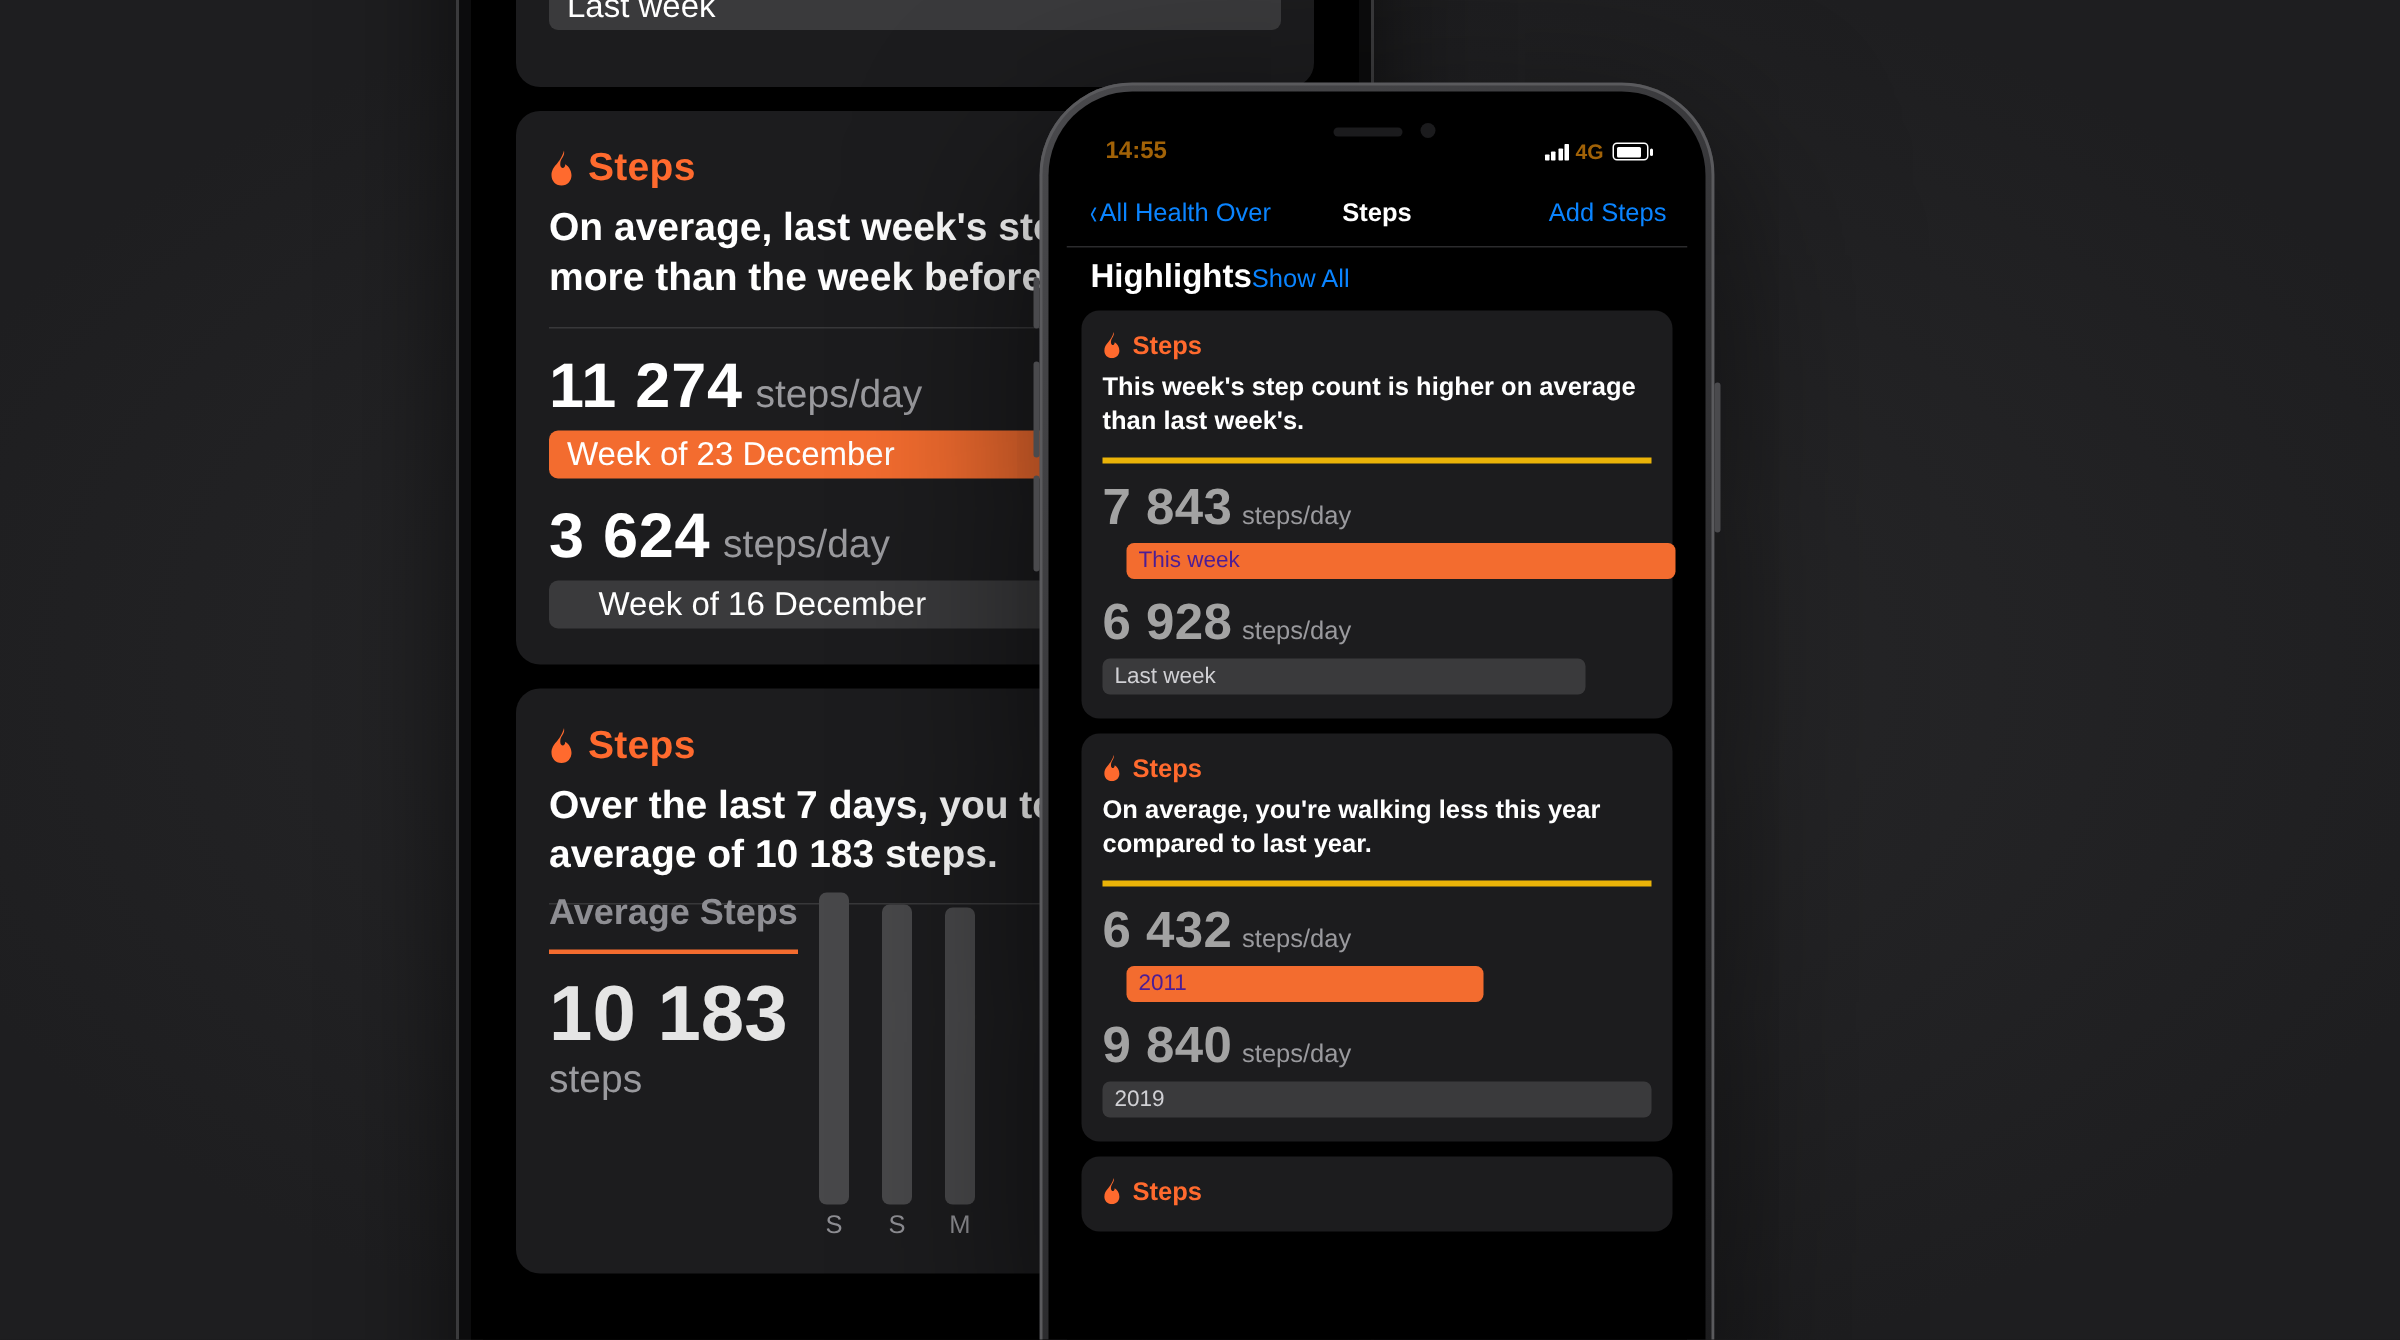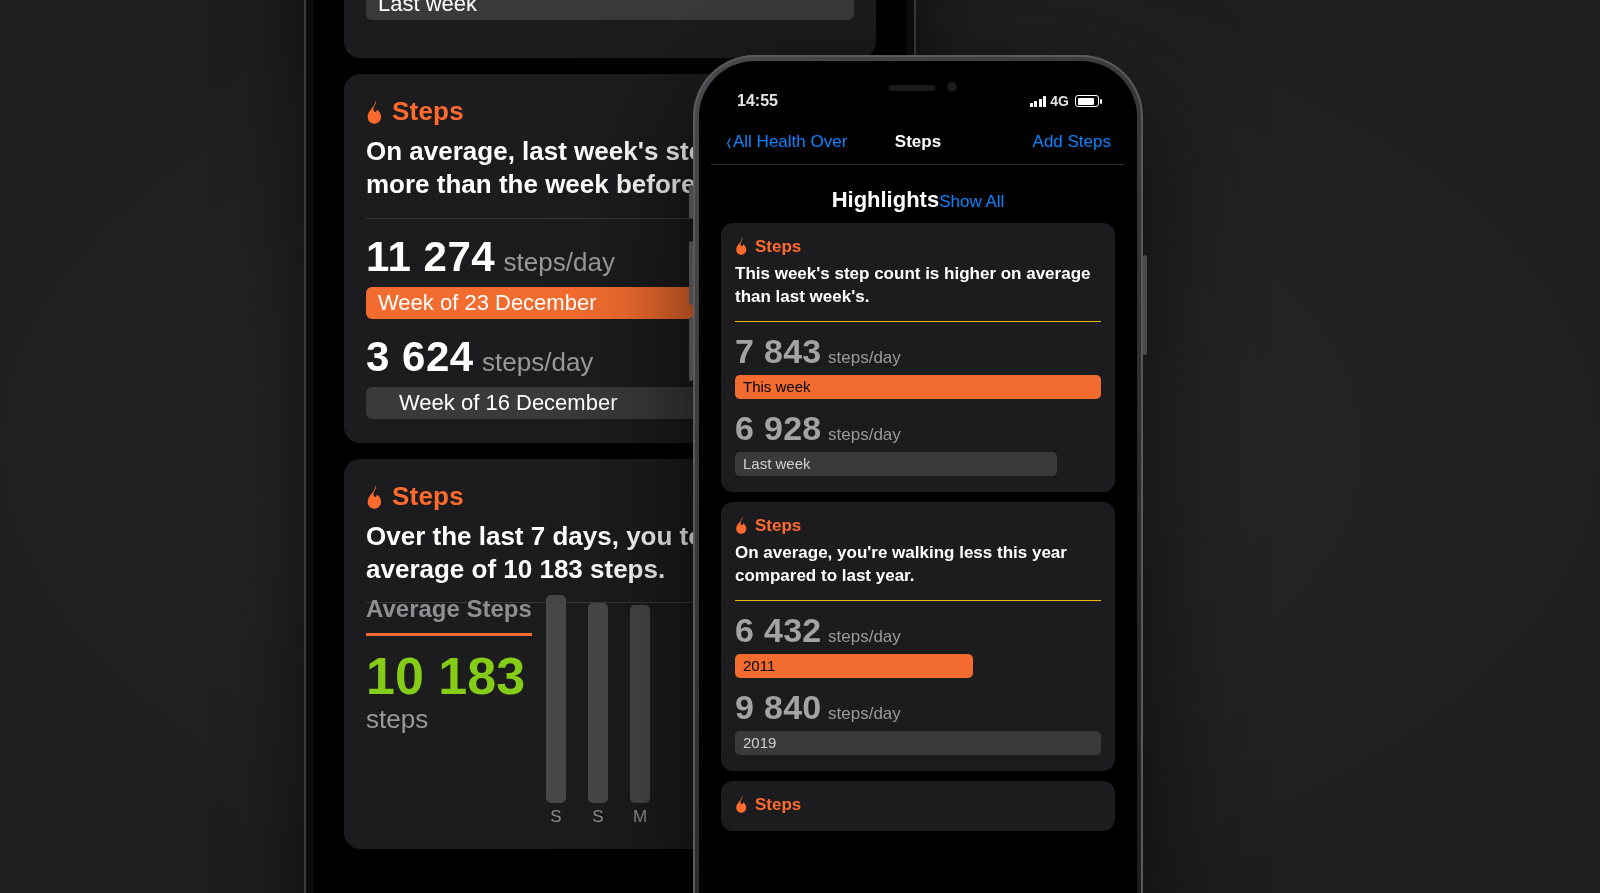--- a/index.html
+++ b/index.html
@@ -42,52 +42,52 @@
   .sec-msg-lg{ color:#fff; font-size:26px; font-weight:600; line-height:1.28; margin-top:8px; padding-bottom:16px; border-bottom:1px solid #38383a;}
   .stat-row-lg{ margin-top:14px;}
   .stat-val-lg{ color:#fff; font-size:42px; font-weight:700; letter-spacing:.5px; display:inline-block;}
   .stat-unit-lg{ color:#9a9a9e; font-size:26px; font-weight:500; margin-left:4px;}
   .bar-lg{ height:32px; border-radius:6px; display:flex; align-items:center; padding:0 12px; margin-top:6px; color:#fff; font-size:22px; font-weight:500;}
   .bar-orange{ background:#f36c2f;}
   .bar-gray{ background:#3a3a3c;padding-left:33px;}
 
   .avg-label{ color:#8e8e93; font-size:24px; font-weight:600;}
   .avg-line{ height:3px; background:#f36c2f; margin-top:10px;}
-  .avg-val{ color:#84cc16; font-size:52px; font-weight:700; margin-top:10px;}
+  .avg-val{ color:#e5e5e5; font-size:52px; font-weight:700; margin-top:10px;}
   .avg-unit{ color:#9a9a9e; font-size:26px; font-weight:500; margin-top:-2px;}
 
   
-  .statusbar{ position:absolute; top:10px; left:0; right:0; height:36px; display:flex; justify-content:space-between; align-items:center; padding:0 26px; color:#e5e5e5; font-size:16px; font-weight:600; z-index:4;}
+  .statusbar{ position:absolute; top:10px; left:0; right:0; height:36px; display:flex; justify-content:space-between; align-items:center; padding:0 26px; color:#a16207; font-size:16px; font-weight:600; z-index:4;}
   .status-right{display:flex;align-items:center;gap:4px;font-size:14px;}
   .sig{display:inline-flex;align-items:flex-end;gap:1.5px;height:11px;}
   .sig i{width:3px;background:#fff;border-radius:.5px;}
   .sig i:nth-child(1){height:4px}.sig i:nth-child(2){height:6px}.sig i:nth-child(3){height:8px}.sig i:nth-child(4){height:11px}
   .batt{position:relative;width:24px;height:12px;border:1.5px solid #fff;border-radius:3px;margin-left:2px;}
   .batt::after{content:"";position:absolute;right:-4px;top:3px;width:2px;height:5px;background:#fff;border-radius:1px;}
   .batt i{position:absolute;left:1.5px;top:1.5px;bottom:1.5px;width:16px;background:#fff;border-radius:1px;}
 
   .navbar{ position:absolute; top:46px; left:0; right:0; height:46px; border-bottom:1px solid #2b2b2d; display:flex; align-items:center; justify-content:space-between; padding:0 14px;}
   .nav-back{display:flex;align-items:center;gap:2px;font-size:17px;}
   .nav-title{color:#fff;font-size:17px;font-weight:600;position:absolute;left:50%;transform:translateX(-50%);}
   .nav-add{font-size:17px;}
   .chev{display:inline-block;transform:scaleX(.6);font-size:24px;margin-right:-2px;}
 
   .scroll-sm{position:absolute; top:92px; left:0; right:0; bottom:0; overflow:hidden;}
-  .hl-row{display:flex;justify-content:center;align-items:baseline;padding:6px 16px 10px;margin-top:16px;}
+  .hl-row{display:flex;justify-content:flex-start;align-items:baseline;padding:6px 16px 10px;}
   .hl-title{color:#fff;font-size:22px;font-weight:700;}
   .hl-show{font-size:17px;}
 
   .sec-title-sm{ font-size:17px; font-weight:600;}
-  .sec-msg-sm{ color:#fff; font-size:17px; font-weight:600; line-height:1.35; margin-top:6px; padding-bottom:12px; border-bottom:1px solid #eab308;}
+  .sec-msg-sm{ color:#fff; font-size:17px; font-weight:600; line-height:1.35; margin-top:6px; padding-bottom:12px; border-bottom:4px solid #eab308;}
   .sec-msg-sm.noborder{border:none;padding-bottom:0;}
   .stat-row-sm{ margin-top:10px;}
   .stat-val-sm{ color:#a3a3a3; font-size:34px; font-weight:700; letter-spacing:.3px;}
   .stat-unit-sm{ color:#9a9a9e; font-size:17px; font-weight:500; margin-left:2px;}
   .bar-sm{ height:24px; border-radius:5px; display:flex; align-items:center; padding:0 8px; margin-top:4px; font-size:15px; font-weight:500;}
-  .bar-sm.bar-orange{color:#000000;}
+  .bar-sm.bar-orange{color:#4c1d95;margin-left:16px;}
   .bar-sm.bar-gray{color:#d0d0d4;}
 
   
   .chart-area{position:relative;height:230px;margin-top:-8px;}
   .chart-bars{position:absolute;left:180px;top:0;bottom:22px;display:flex;align-items:flex-end;gap:22px;}
   .cbar{width:20px;background:#48484a;border-radius:5px;}
   .clab{position:absolute;bottom:-2px;left:180px;display:flex;gap:22px;}
   .clab span{width:20px;text-align:center;color:#8e8e93;font-size:17px;font-weight:500;}
   .chart-left{position:absolute;left:0;top:0;}
 

